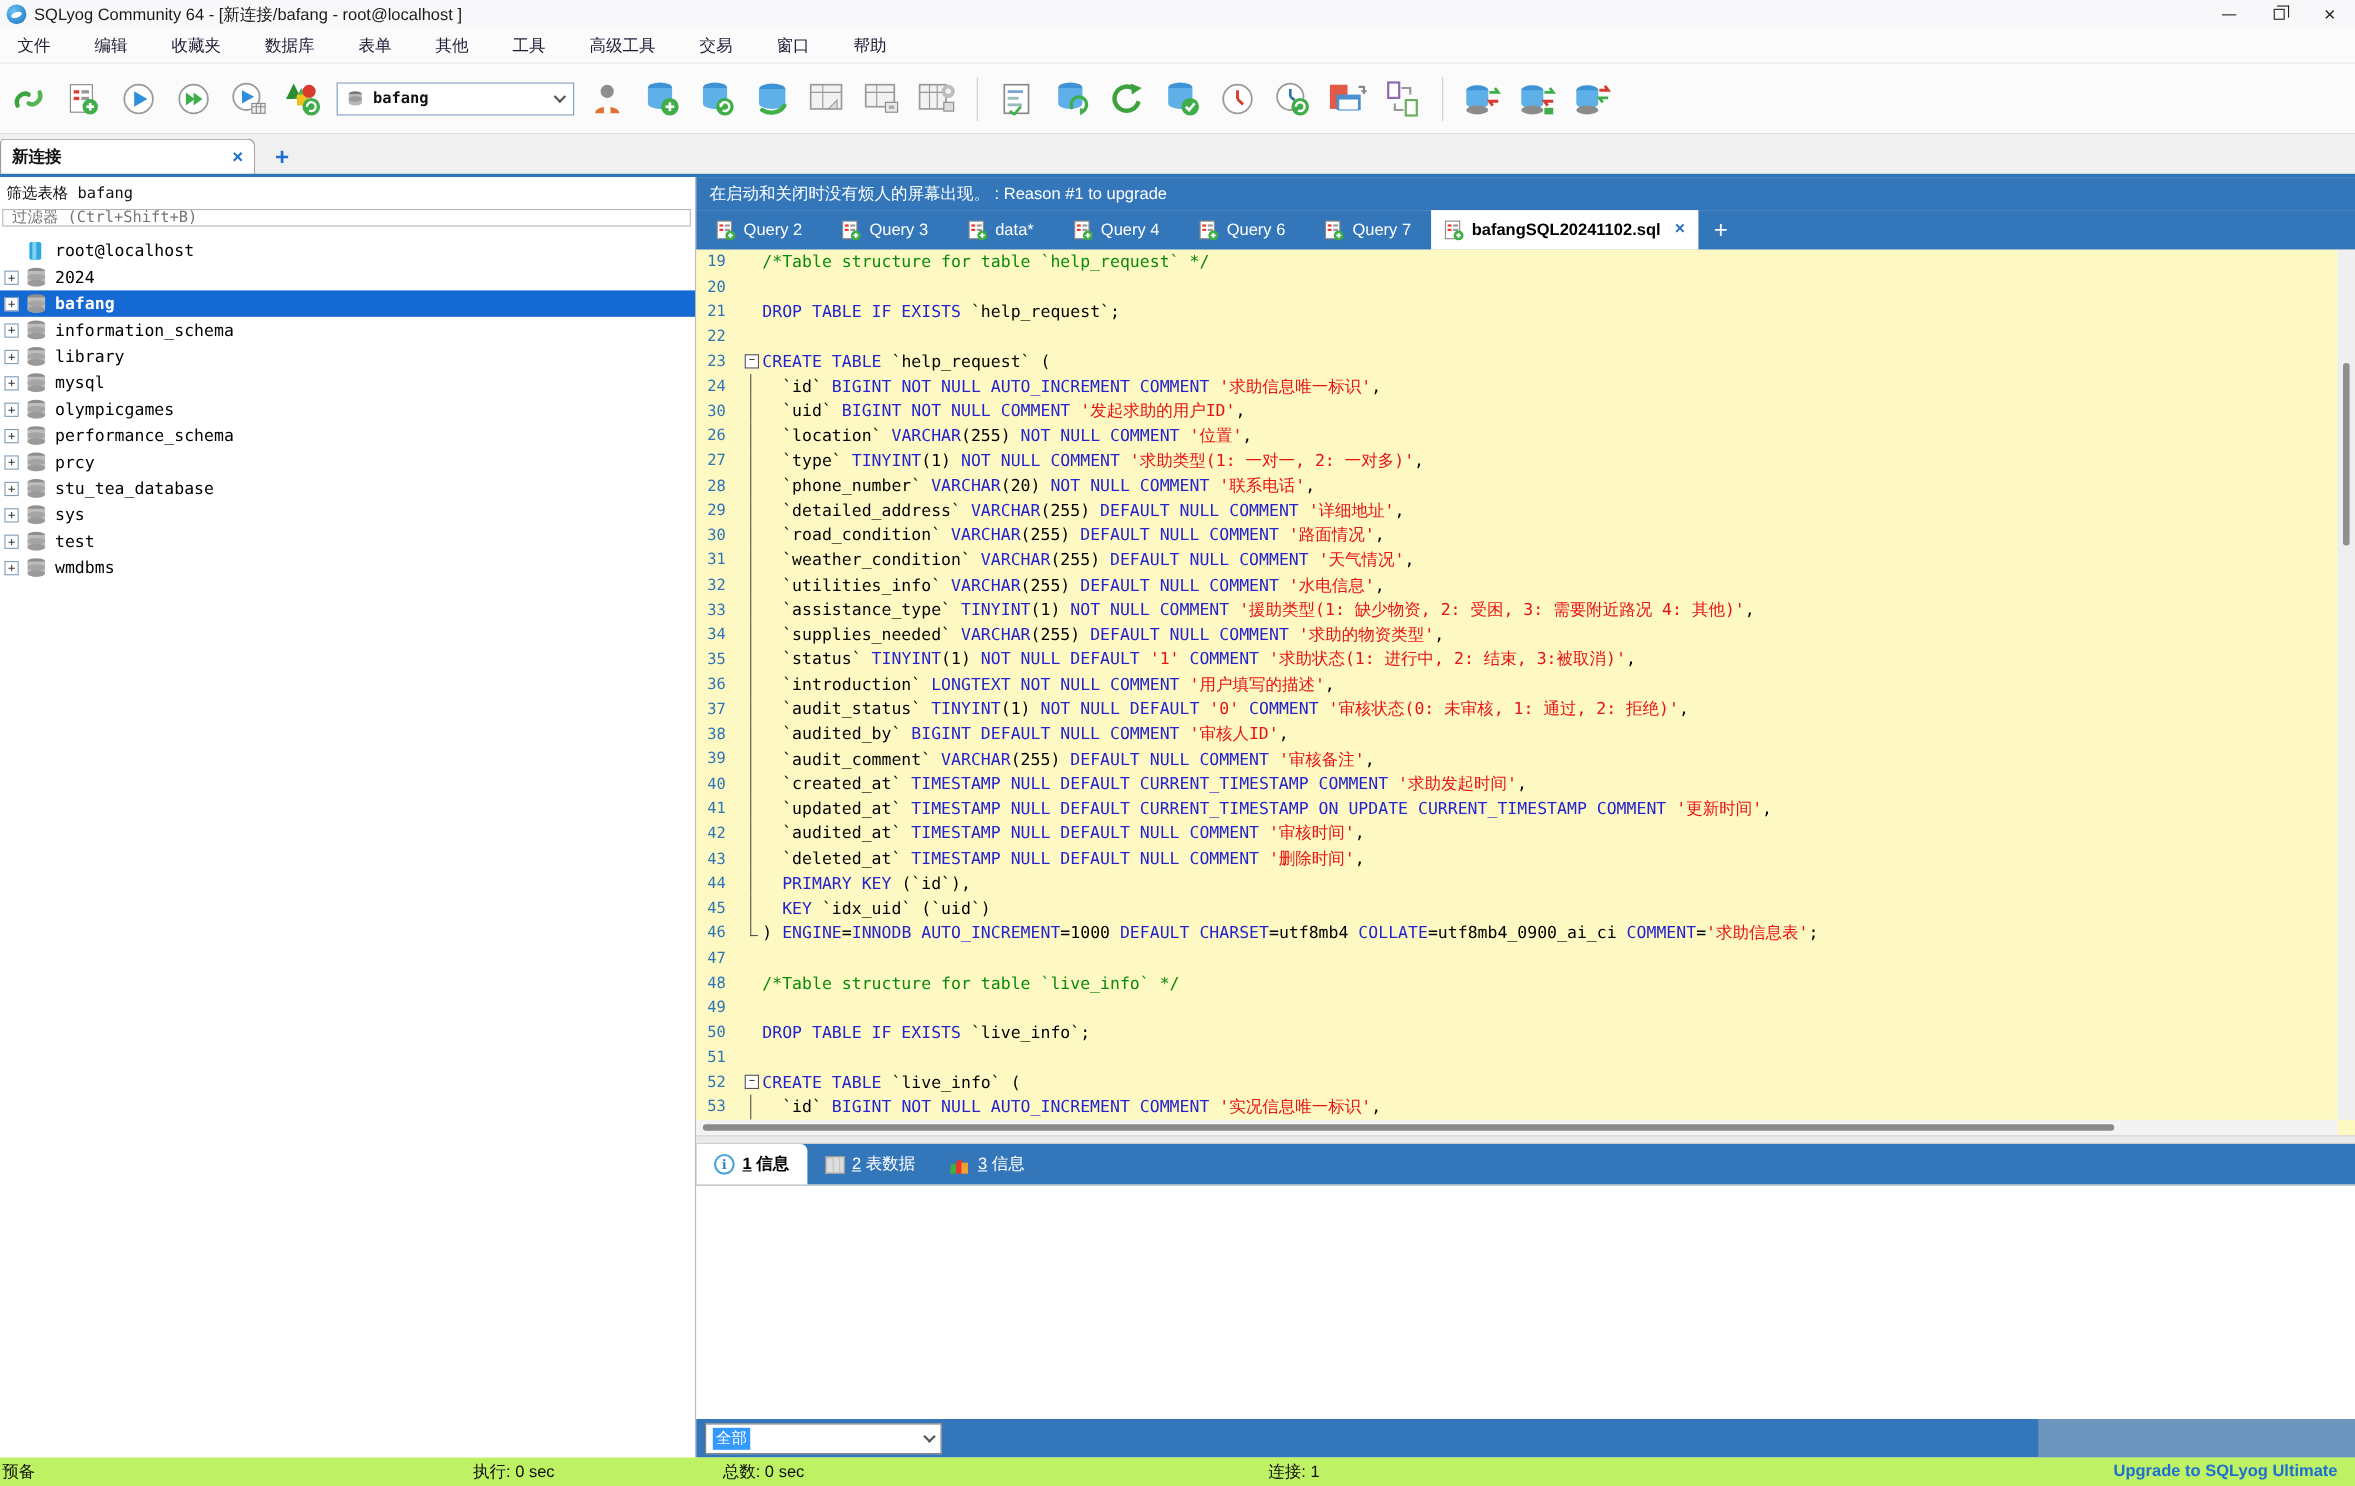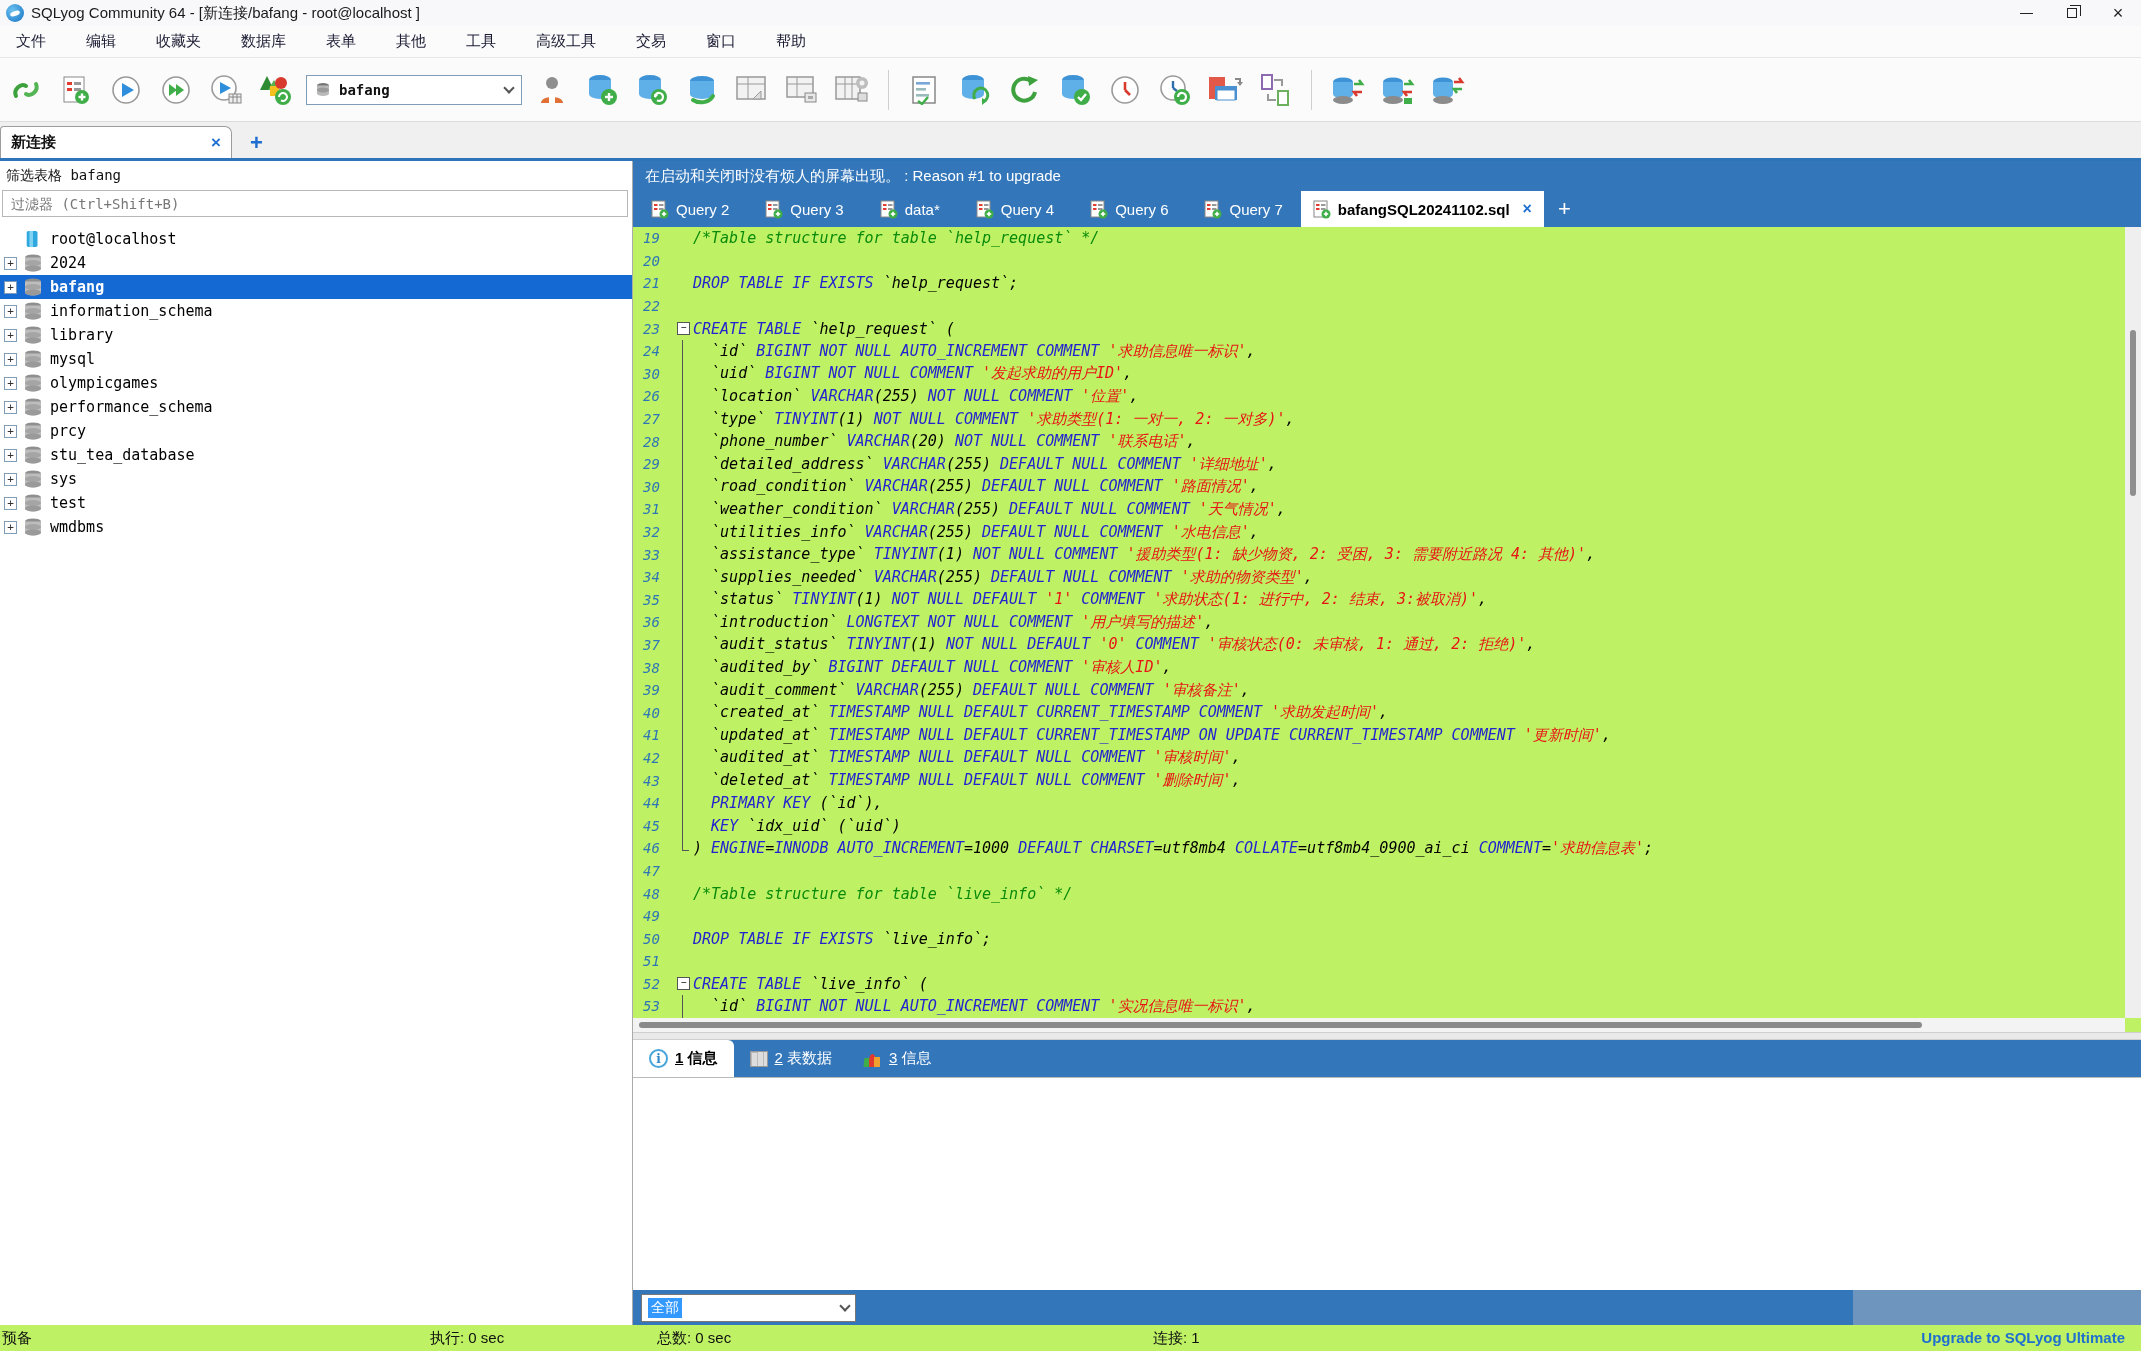--- a/index.html
+++ b/index.html
@@ -37,41 +37,41 @@
   .conn-tab .x { color:#1f6fd0; font-weight:bold; font-size:17px; }
   .conn-add { color:#1f6fd0; font-weight:bold; font-size:22px; margin-left:18px; margin-bottom:2px; }
   .connline { height:3px; background:#2e74b8; flex:0 0 auto; }
 
   
   .main { flex:1 1 auto; display:flex; min-height:0; }
 
   
   .sidebar { width:633px; background:#fff; border-right:1px solid #aaa; display:flex; flex-direction:column; flex:0 0 auto; }
   .filter-label { font-size:14px; color:#111; padding:6px 0 2px 6px; font-family:"DejaVu Sans Mono",monospace; }
-  .filter-input { margin:3px 4px 6px 2px; height:27px; border:1px solid #b7b7b7; font-size:14px; font-family:"DejaVu Sans Mono",monospace; color:#15803d; padding:0 8px; }
+  .filter-input { margin:3px 4px 6px 2px; height:16px; border:1px solid #b7b7b7; font-size:14px; font-family:"DejaVu Sans Mono",monospace; color:#15803d; padding:0 8px; }
   .filter-input::placeholder { color:#777; }
   .tree { flex:1; overflow:hidden; padding-top:4px; }
   .tree-row { height:24px; display:flex; align-items:center; font-family:"DejaVu Sans Mono",monospace; font-size:15px; color:#000; }
   .tree-row .expander { width:13px; height:13px; border:1px solid #7f9db9; background:#fff; color:#333; font-size:11px; line-height:11px; text-align:center; margin:0 6px 0 4px; flex:0 0 auto; }
   .tree-row .noexp { width:23px; flex:0 0 auto; }
   .tree-row .t-icon { width:20px; height:18px; margin-right:7px; flex:0 0 auto; }
   .tree-row.selected { background:#1469d2; }
   .tree-row.selected .t-label { color:#fff; font-weight:bold; }
 
   
   .rightpane { flex:1; display:flex; flex-direction:column; min-width:0; }
   .banner { height:30px; background:#3377ba; color:#fff; font-size:15px; display:flex; align-items:center; padding-left:12px; flex:0 0 auto; }
   .querytabs { height:36px; background:#3377ba; display:flex; align-items:stretch; flex:0 0 auto; }
   .qtab { display:flex; align-items:center; gap:7px; padding:0 18px; color:#fff; font-size:15px; }
   .qtab.active { background:#fff; color:#000; font-weight:bold; padding:0 12px; }
   .qtab.active .x { color:#1f6fd0; font-weight:bold; font-size:16px; margin-left:6px; }
   .qtab-add { color:#fff; font-size:22px; display:flex; align-items:center; padding:0 14px; }
 
   
-  .editor { height:805px; background:#bef264; position:relative; flex:0 0 auto; overflow:hidden;font-style:italic; }
+  .editor { height:805px; background:#fef9c3; position:relative; flex:0 0 auto; overflow:hidden; }
   .codewrap { position:absolute; left:0; top:0; right:16px; bottom:14px; overflow:hidden; }
   .codeline { height:22.6px; display:flex; align-items:center; white-space:pre; }
   .codeline .ln { width:42px; flex:0 0 auto; color:#2e75b6; font-family:"DejaVu Sans Mono",monospace; font-size:14px; padding-left:10px; }
   .codeline .fold { width:18px; flex:0 0 auto; height:100%; position:relative; }
   .fold-open::before { content:"−"; position:absolute; left:2px; top:50%; margin-top:-6.5px; width:11px; height:11px; border:1px solid #555; background:#fff; font-size:10px; line-height:10px; text-align:center; color:#000; }
   .fold-mid::before { content:""; position:absolute; left:7px; top:0; bottom:0; border-left:1px solid #555; }
   .fold-end::before { content:""; position:absolute; left:7px; top:0; height:58%; width:6px; border-left:1px solid #555; border-bottom:1px solid #555; }
   .codeline pre { font-family:"DejaVu Sans Mono",monospace; font-size:15px; margin:0; }
   .tok-k { color:#2323cf; } .tok-p { color:#000; } .tok-s { color:#e81313; } .tok-c { color:#0a8a0a; }
 

